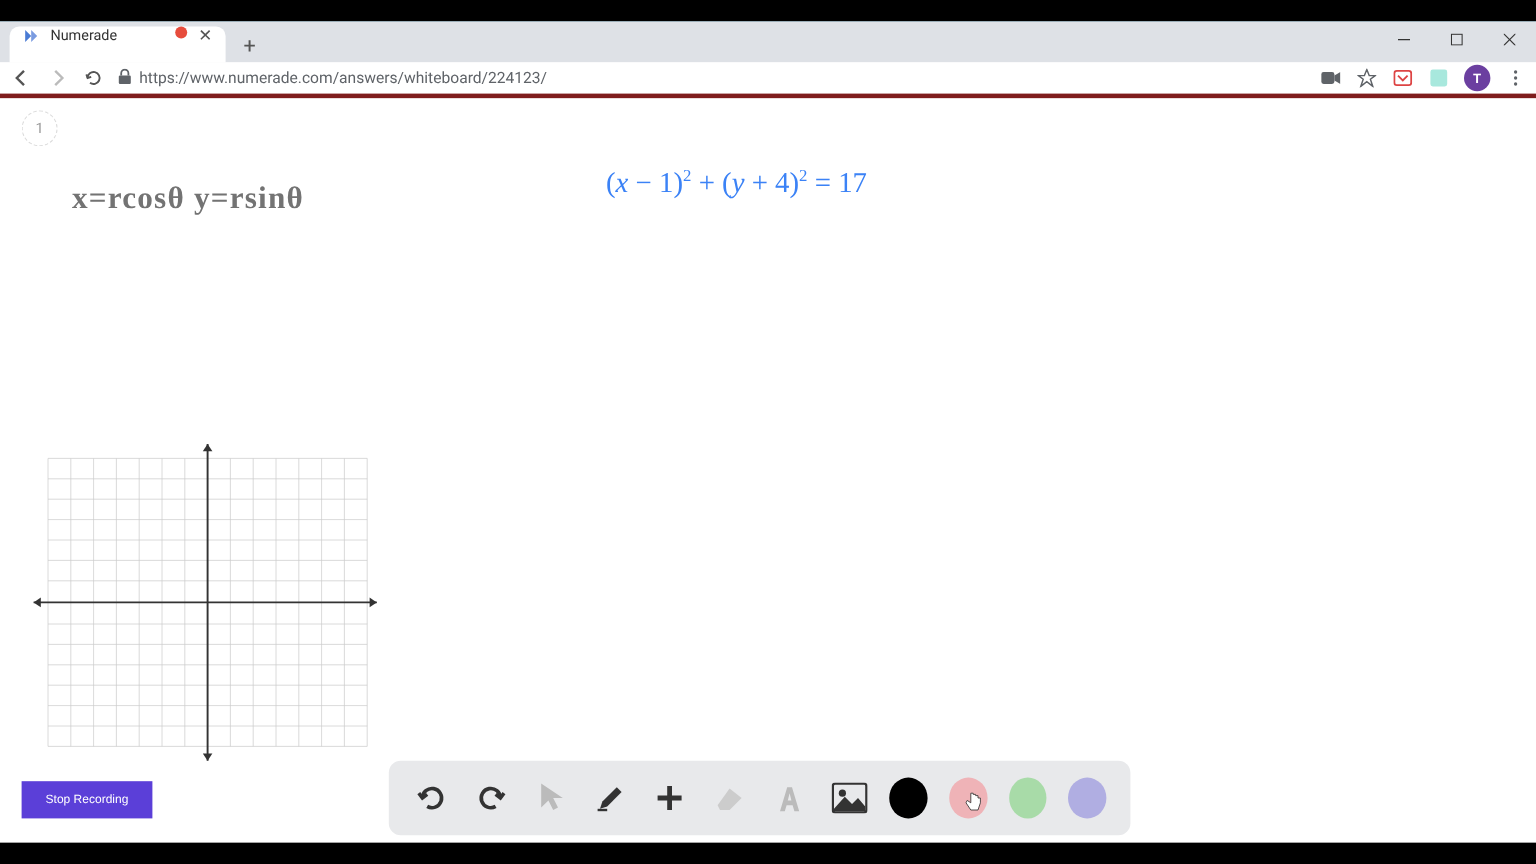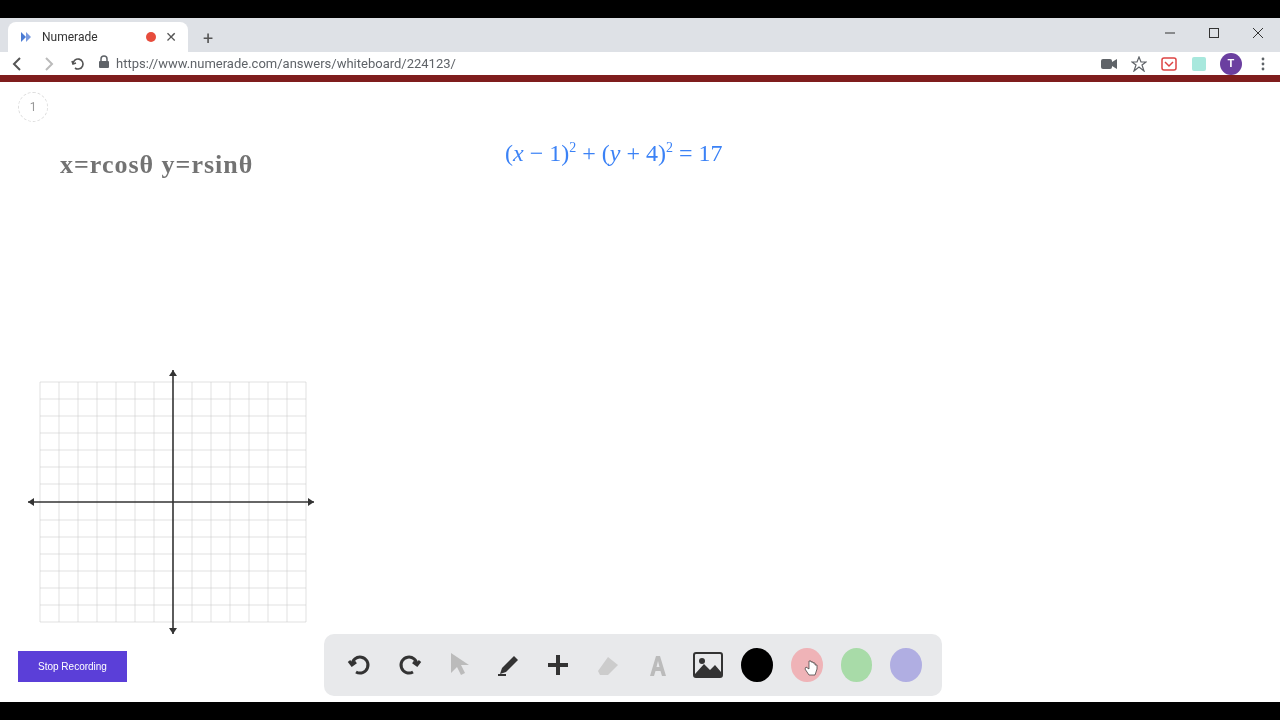--- a/index.html
+++ b/index.html
@@ -1,30 +1,30 @@
 <!DOCTYPE html>
 <html><head>
   <meta charset="utf-8">
   <style>
     * { margin: 0; padding: 0; box-sizing: border-box; }
     body { font-family: -apple-system, BlinkMacSystemFont, "Segoe UI", Roboto, sans-serif; background: #000; width: 1280px; height: 720px; overflow: hidden; }
     
     .browser-window { position: absolute; top: 18px; left: 0; width: 1280px; height: 684px; background: #fff; }
     
     .tab-bar { height: 34px; background: #dee1e6; display: flex; align-items: flex-end; padding-left: 8px; }
-    .tab { display: flex; align-items: center; background: #fff; height: 30px; padding: 0 10px; border-radius: 8px 8px 0 0; min-width: 180px; gap: 8px; }
+    .tab { display: flex; align-items: flex-start; background: #fff; height: 30px; padding: 0 10px; border-radius: 8px 8px 0 0; min-width: 180px; gap: 8px; }
     .tab-favicon { width: 16px; height: 16px; display: flex; align-items: center; justify-content: center; }
     .tab-title { font-size: 12px; color: #333; flex: 1; }
     .tab-record { width: 10px; height: 10px; background: #e74c3c; border-radius: 50%; }
     .tab-close { width: 14px; height: 14px; display: flex; align-items: center; justify-content: center; cursor: pointer; color: #555; font-size: 14px; }
     .new-tab { width: 28px; height: 28px; display: flex; align-items: center; justify-content: center; color: #555; cursor: pointer; margin-left: 6px; font-size: 18px; }
     .window-controls { position: absolute; right: 0; top: 0; display: flex; height: 30px; }
     .win-btn { width: 44px; display: flex; align-items: center; justify-content: center; cursor: pointer; color: #333; }
     
-    .addr-bar { height: 30px; background: #fff; border-bottom: 7px solid #7f1d1d; display: flex; align-items: center; padding: 0 8px; gap: 10px; }
+    .addr-bar { height: 30px; background: #fff; border-bottom: 4px solid #7f1d1d; display: flex; align-items: center; padding: 0 8px; gap: 10px; }
     .nav-btn { width: 20px; height: 20px; display: flex; align-items: center; justify-content: center; cursor: pointer; color: #555; }
     .nav-btn.disabled { color: #bbb; }
     .url-container { display: flex; align-items: center; gap: 6px; flex: 1; }
     .lock-icon { color: #5f6368; }
     .url-text { font-size: 13px; color: #5f6368; }
     .addr-right { display: flex; align-items: center; gap: 12px; }
     .ext-icon { width: 18px; height: 18px; display: flex; align-items: center; justify-content: center; }
     .avatar { width: 22px; height: 22px; border-radius: 50%; background: #6b3fa0; color: #fff; display: flex; align-items: center; justify-content: center; font-size: 11px; font-weight: bold; }
     
     .content { position: relative; height: 620px; background: #fff; }

